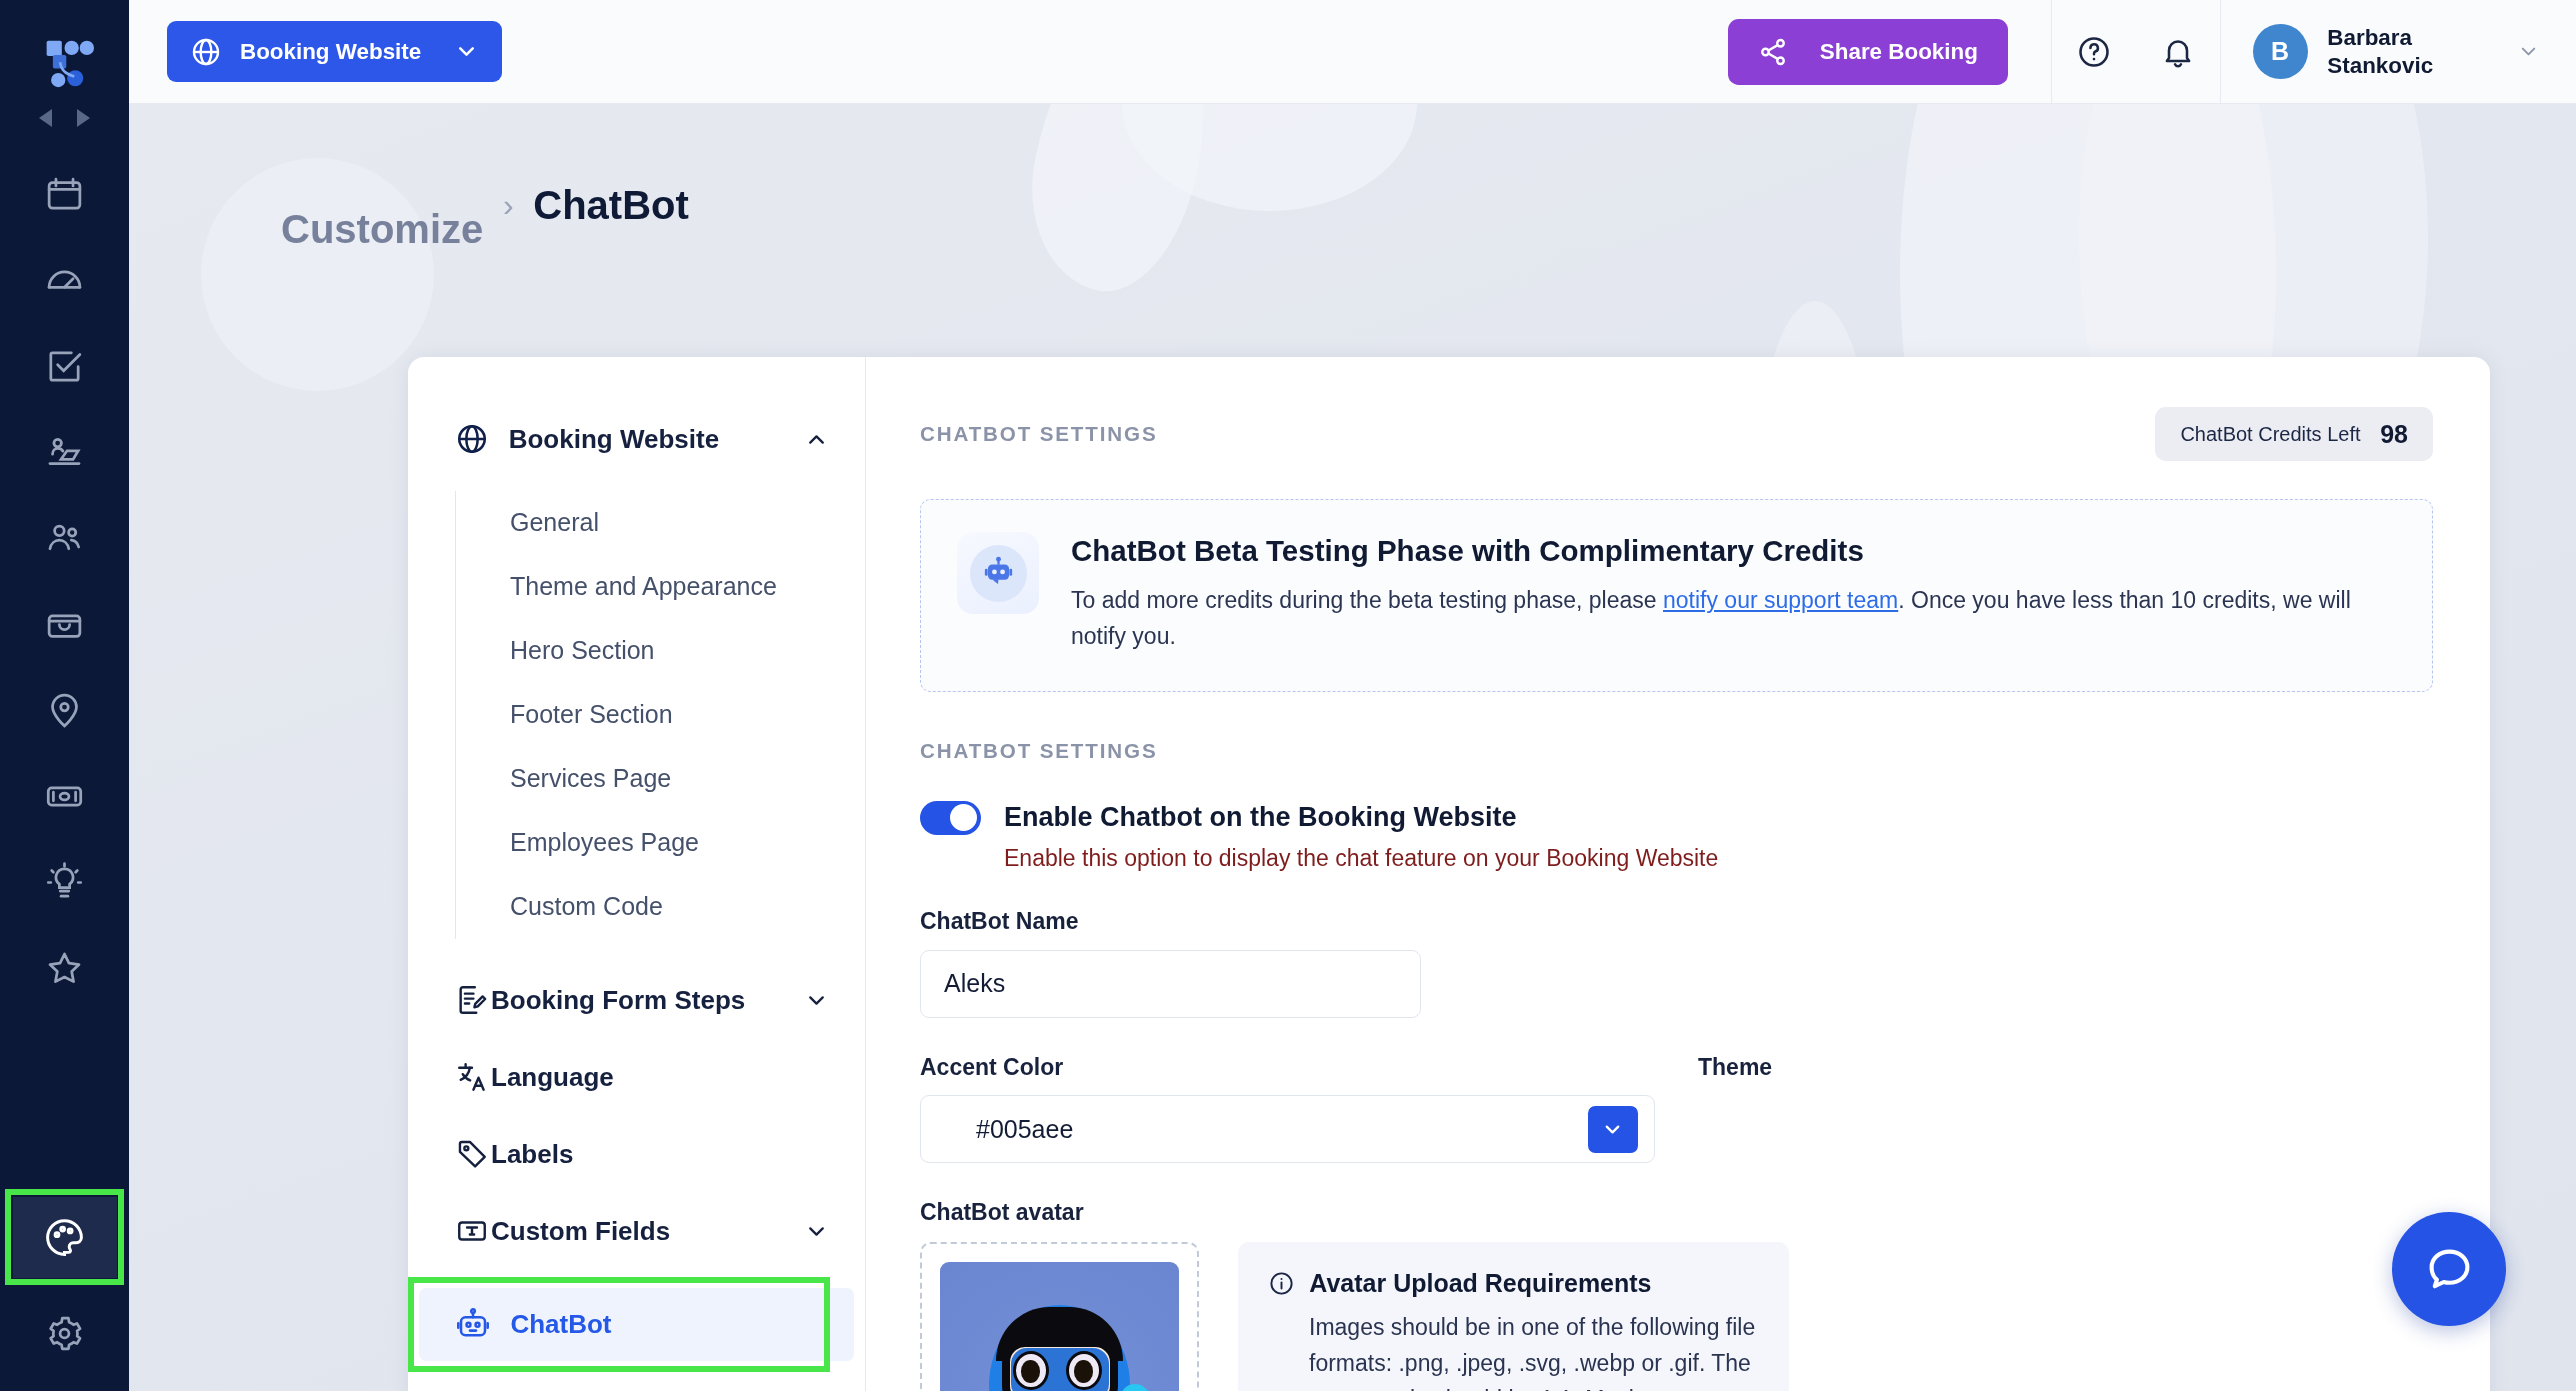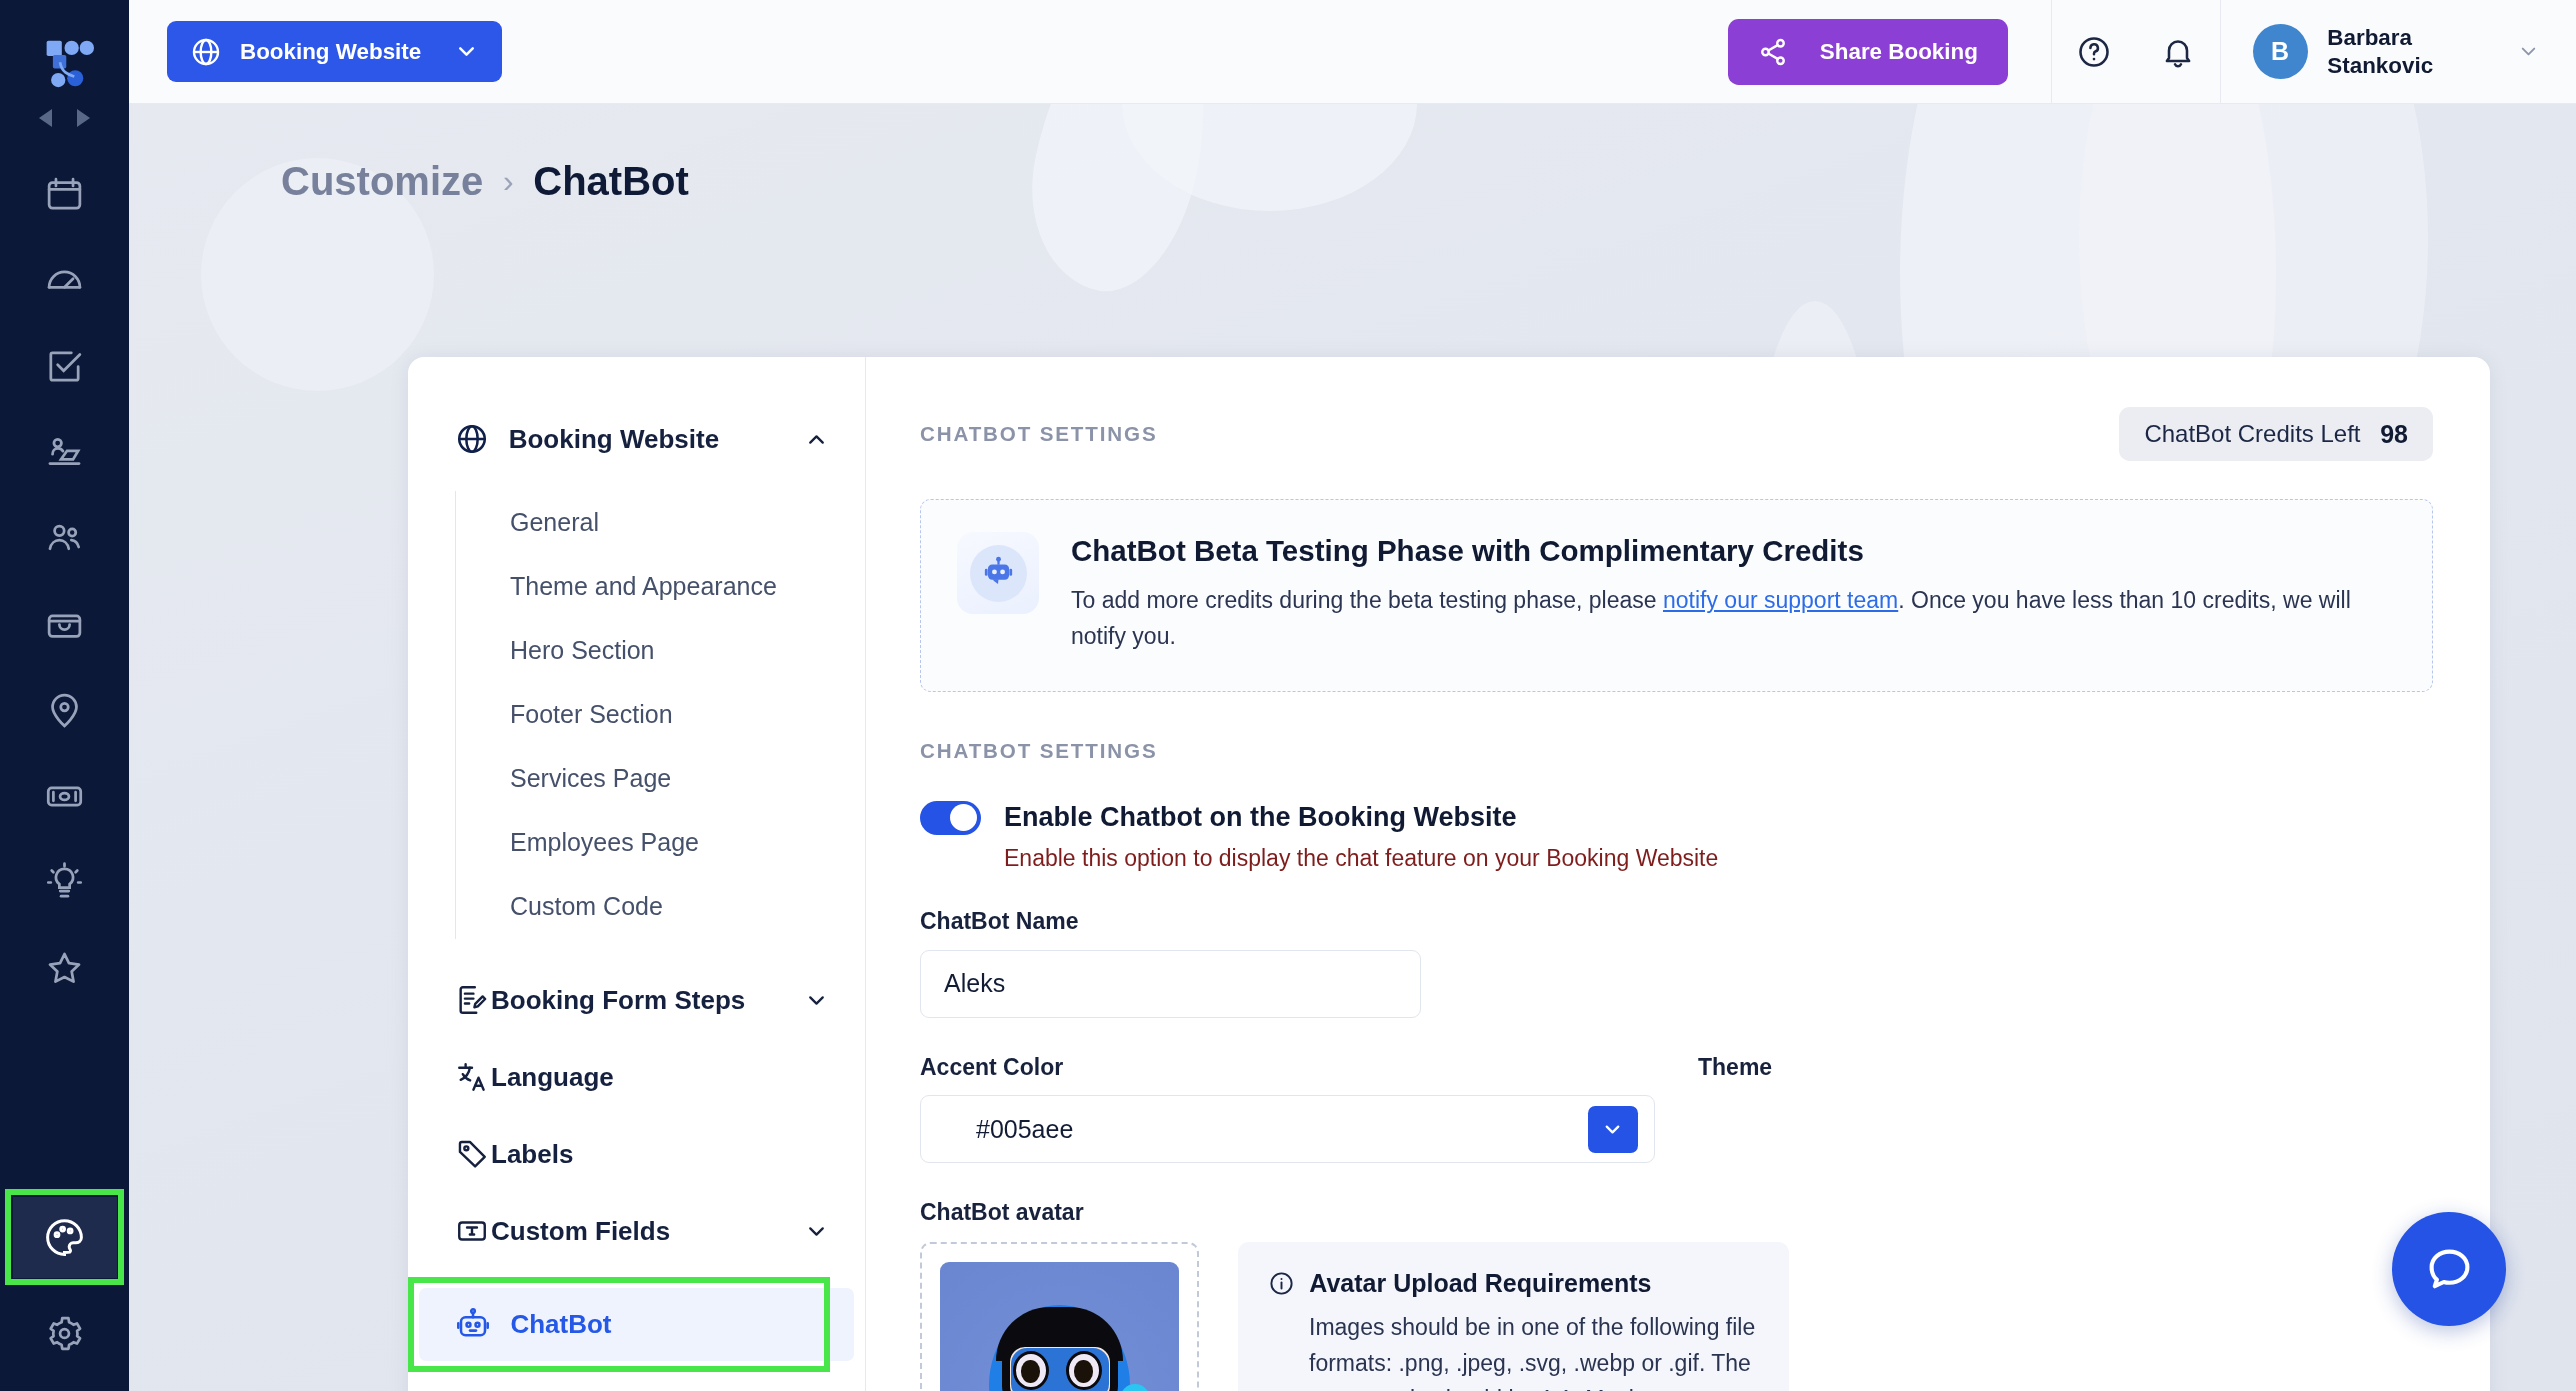--- a/index.html
+++ b/index.html
@@ -126,21 +126,21 @@
   .b5 { width: 116px; height: 376px; left: 1628px; top: 197px; border-radius: 50%; opacity:.6;}
   .b6 { width: 394px; height: 501px; left: 286px; top: 877px; border-radius: 50%; opacity:.45;}
   .b7 { width: 233px; height: 233px; left: 72px; top: 54px; border-radius: 50%; opacity:.5;}
 
   .breadcrumb {
     position: relative; z-index: 4;
     margin: 55px 0 0 152px;
     display: flex; align-items: center; gap: 19.7px;
     font-size: 40px; font-weight: 700;
   }
-  .bc-muted { color: #77819b; }
+  .bc-muted { color: #77819b; margin-top: 48px; }
   .bc-sep { color: #9aa3b8; font-size: 32px; font-weight: 400; }
   .bc-cur { color: #0e1a36; }
 
   .card {
     position: absolute; z-index: 5;
     left: 279px; top: 253px; right: 86px; bottom: -54px;
     background: #ffffff;
     border-radius: 16px 16px 0 0;
     box-shadow: 0 1.8px 21.5px rgba(22,34,66,.07);
     display: flex; overflow: hidden;
@@ -202,21 +202,21 @@
   .sec-row { display: flex; align-items: center; }
   .sec-title {
     font-size: 20.6px; letter-spacing: .09em; color: #8b93a8; font-weight: 600;
     text-transform: uppercase;
   }
   .sec-row .sp { flex: 1 1 auto; }
   .credits {
     background: #ecedf2; border-radius: 10.7px;
     padding: 12.5px 25px; display: flex; align-items: center; gap: 19.7px;
   }
-  .credits .t { font-size: 24px; color: #1b2745; font-weight: 500; }
+  .credits .t { font-size: 20px; color: #1b2745; font-weight: 500; }
   .credits .n { font-size: 25px; color: #101a33; font-weight: 700; }
 
   .banner {
     margin-top: 38px;
     border: 1.8px dashed #b7c6ef; border-radius: 10.7px;
     background: #fbfcfe;
     padding: 32px 36px 36px 36px;
     display: flex; gap: 32px;
   }
   .banner-ic {

